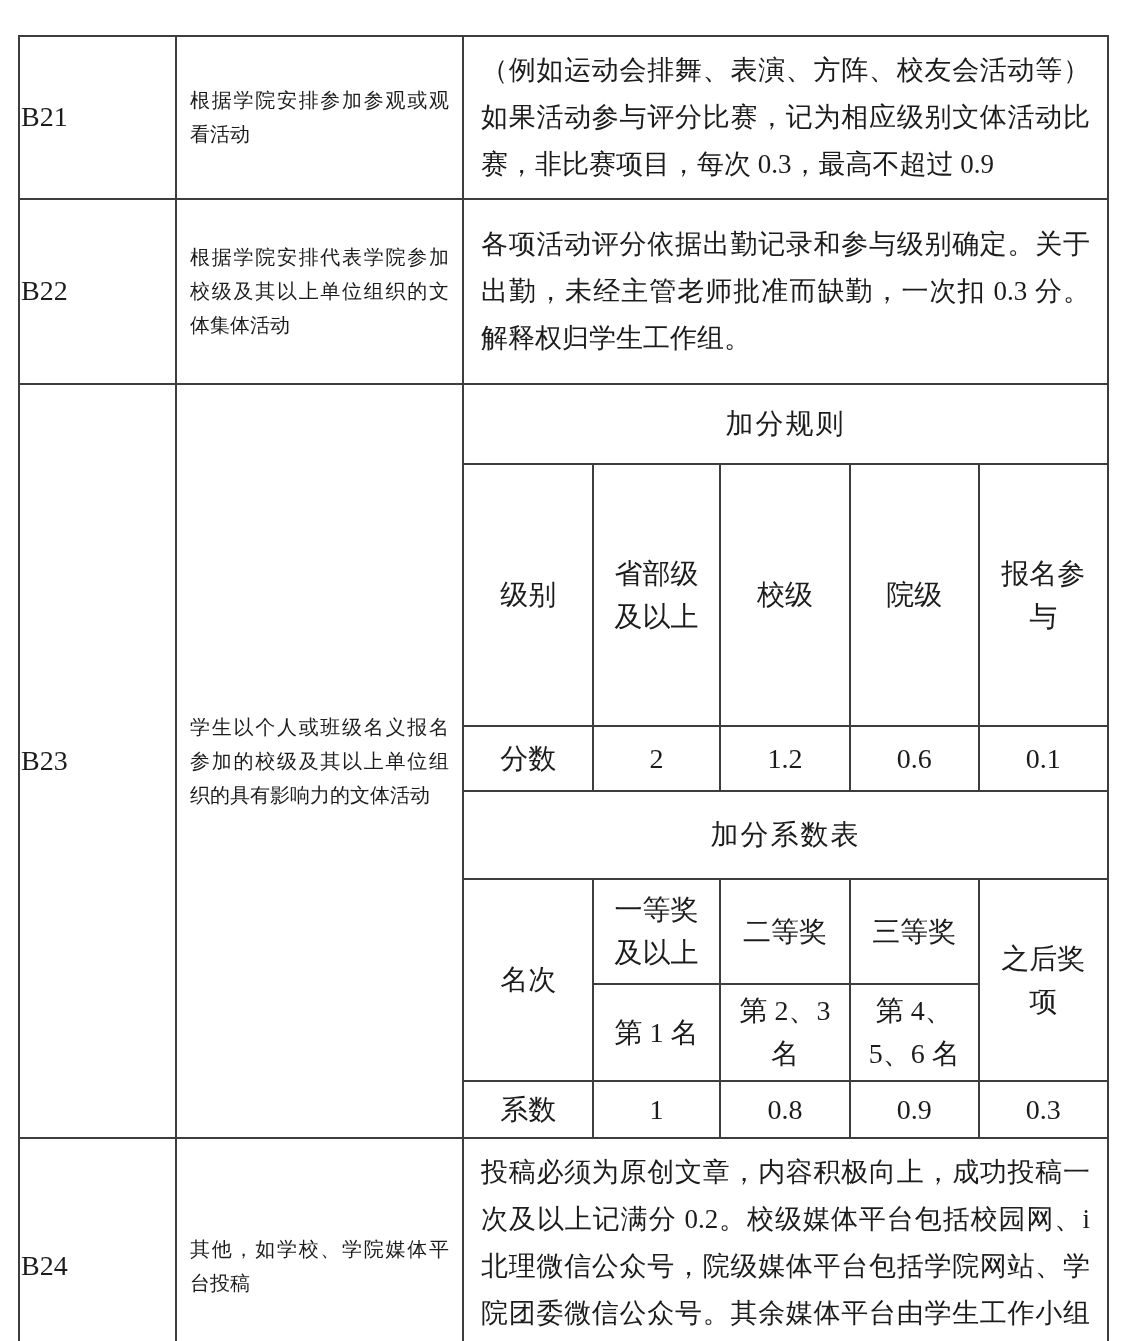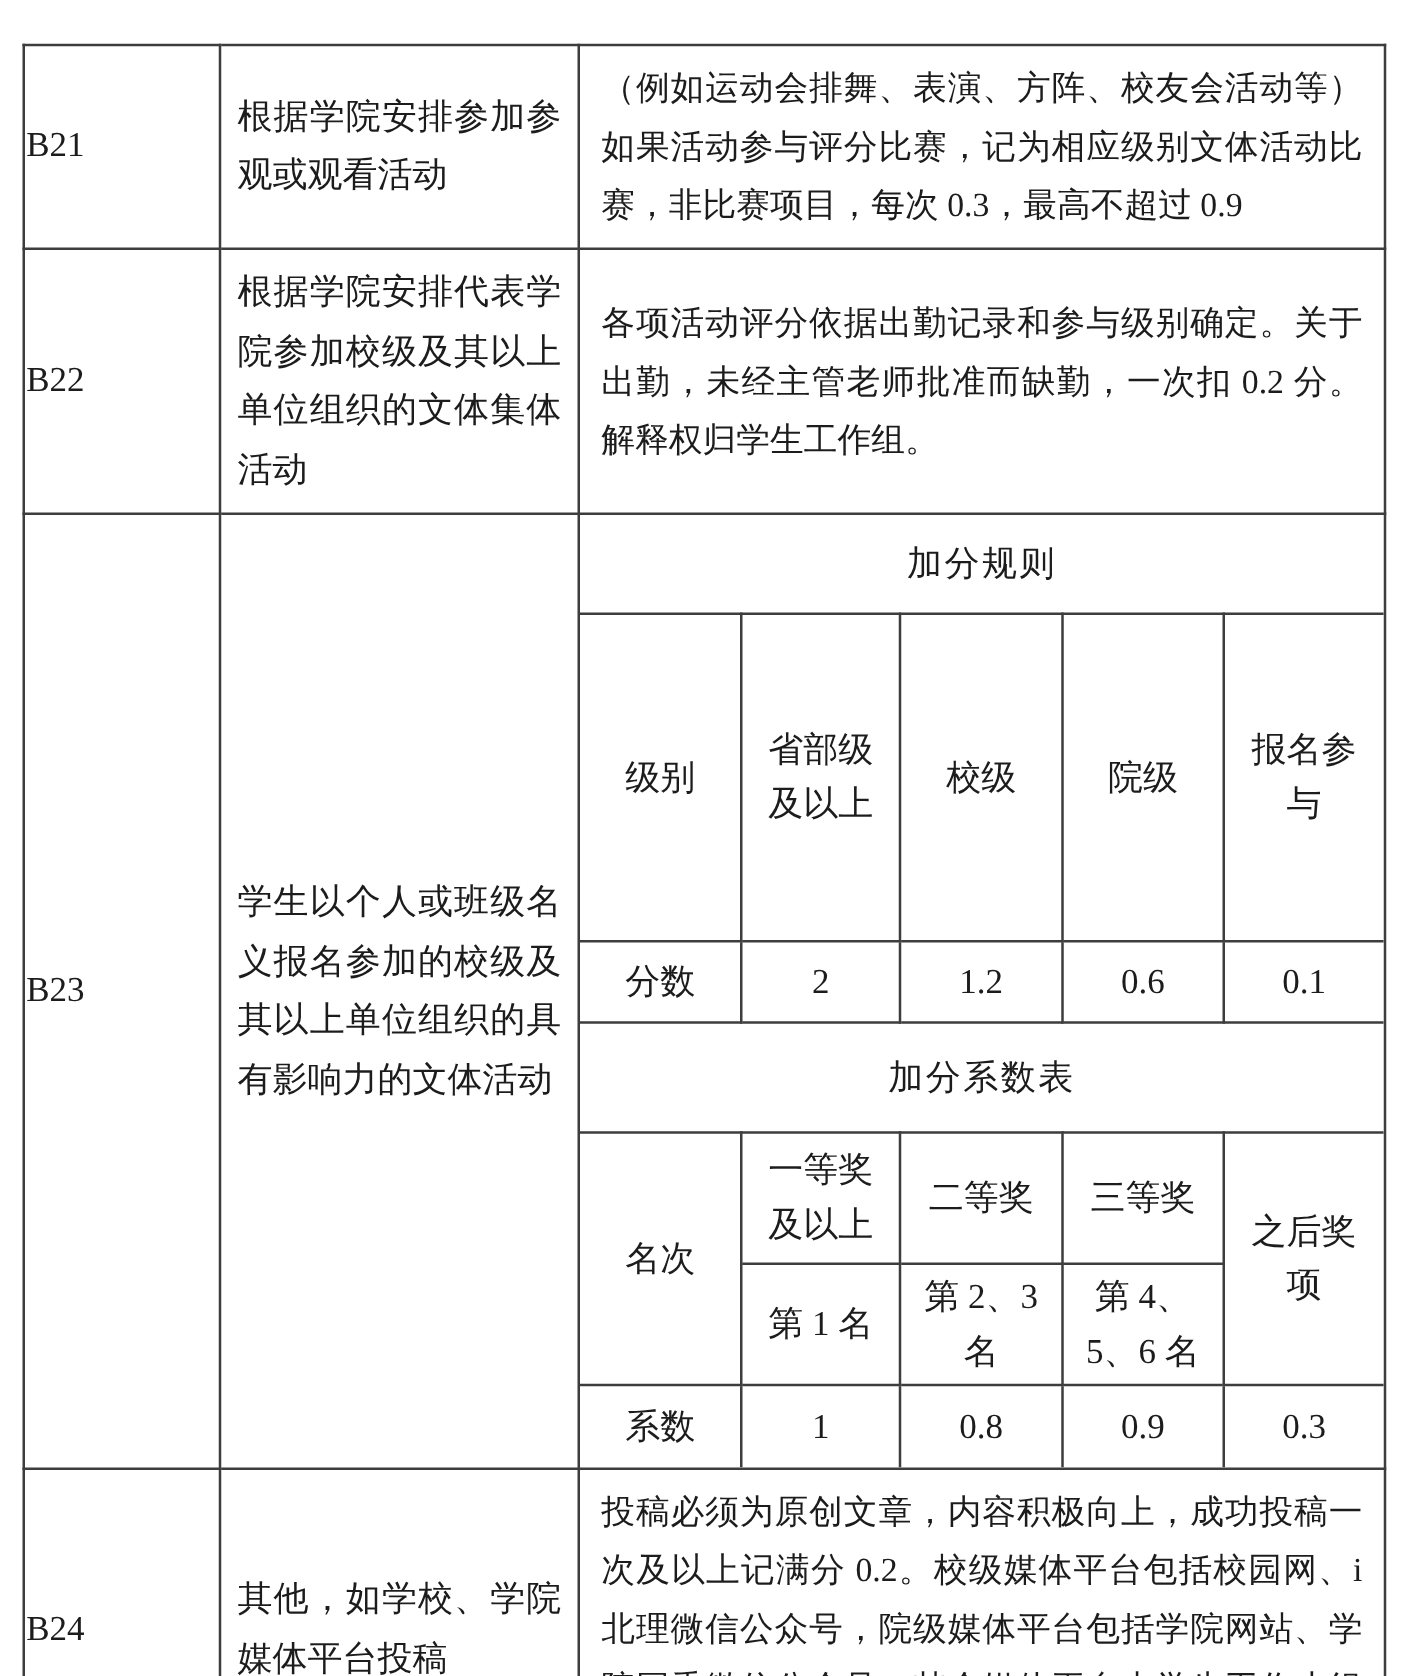--- a/index.html
+++ b/index.html
@@ -21,21 +21,21 @@
     border:2px solid var(--line);
     vertical-align:middle;
     overflow:hidden;
   }
   td.code{
     font-size:28px;
   }
   td.desc{
     text-align:justify;
     text-justify:inter-character;
-    font-size:28px;
+    font-size:20px;
     line-height:1.7;
     padding:10px 13px;
   }
   td.detail{
     text-align:justify;
     text-justify:inter-character;
     font-size:27px;
     line-height:1.74;
     padding:10px 17px;
     margin-top:41px;
@@ -71,21 +71,21 @@
 
       <tr style="height:145px">
         <td class="code">B21</td>
         <td class="desc">根据学院安排参加参观或观看活动</td>
         <td class="detail">（例如运动会排舞、表演、方阵、校友会活动等）如果活动参与评分比赛，记为相应级别文体活动比赛，非比赛项目，每次 0.3，最高不超过 0.9</td>
       </tr>
 
       <tr style="height:185px">
         <td class="code">B22</td>
         <td class="desc">根据学院安排代表学院参加校级及其以上单位组织的文体集体活动</td>
-        <td class="detail">各项活动评分依据出勤记录和参与级别确定。关于出勤，未经主管老师批准而缺勤，一次扣 0.2 分。解释权归学生工作组。</td>
+        <td class="detail">各项活动评分依据出勤记录和参与级别确定。关于出勤，未经主管老师批准而缺勤，一次扣 0.3 分。解释权归学生工作组。</td>
       </tr>
 
       <tr style="height:739px">
         <td class="code">B23</td>
         <td class="desc">学生以个人或班级名义报名参加的校级及其以上单位组织的具有影响力的文体活动</td>
         <td class="nest">
           <table class="inner">
             <colgroup>
               <col style="width:129px">
               <col style="width:126px">
@@ -119,21 +119,21 @@
                 <td>一等奖及以上</td>
                 <td>二等奖</td>
                 <td>三等奖</td>
                 <td rowspan="2">之后奖项</td>
               </tr>
               <tr style="height:97px">
                 <td>第 1 名</td>
                 <td>第 2、3 名</td>
                 <td>第 4、5、6 名</td>
               </tr>
-              <tr style="height:66px">
+              <tr style="height:56px">
                 <td>系数</td>
                 <td>1</td>
                 <td>0.8</td>
                 <td>0.9</td>
                 <td>0.3</td>
               </tr>
             </tbody>
           </table>
         </td>
       </tr>

